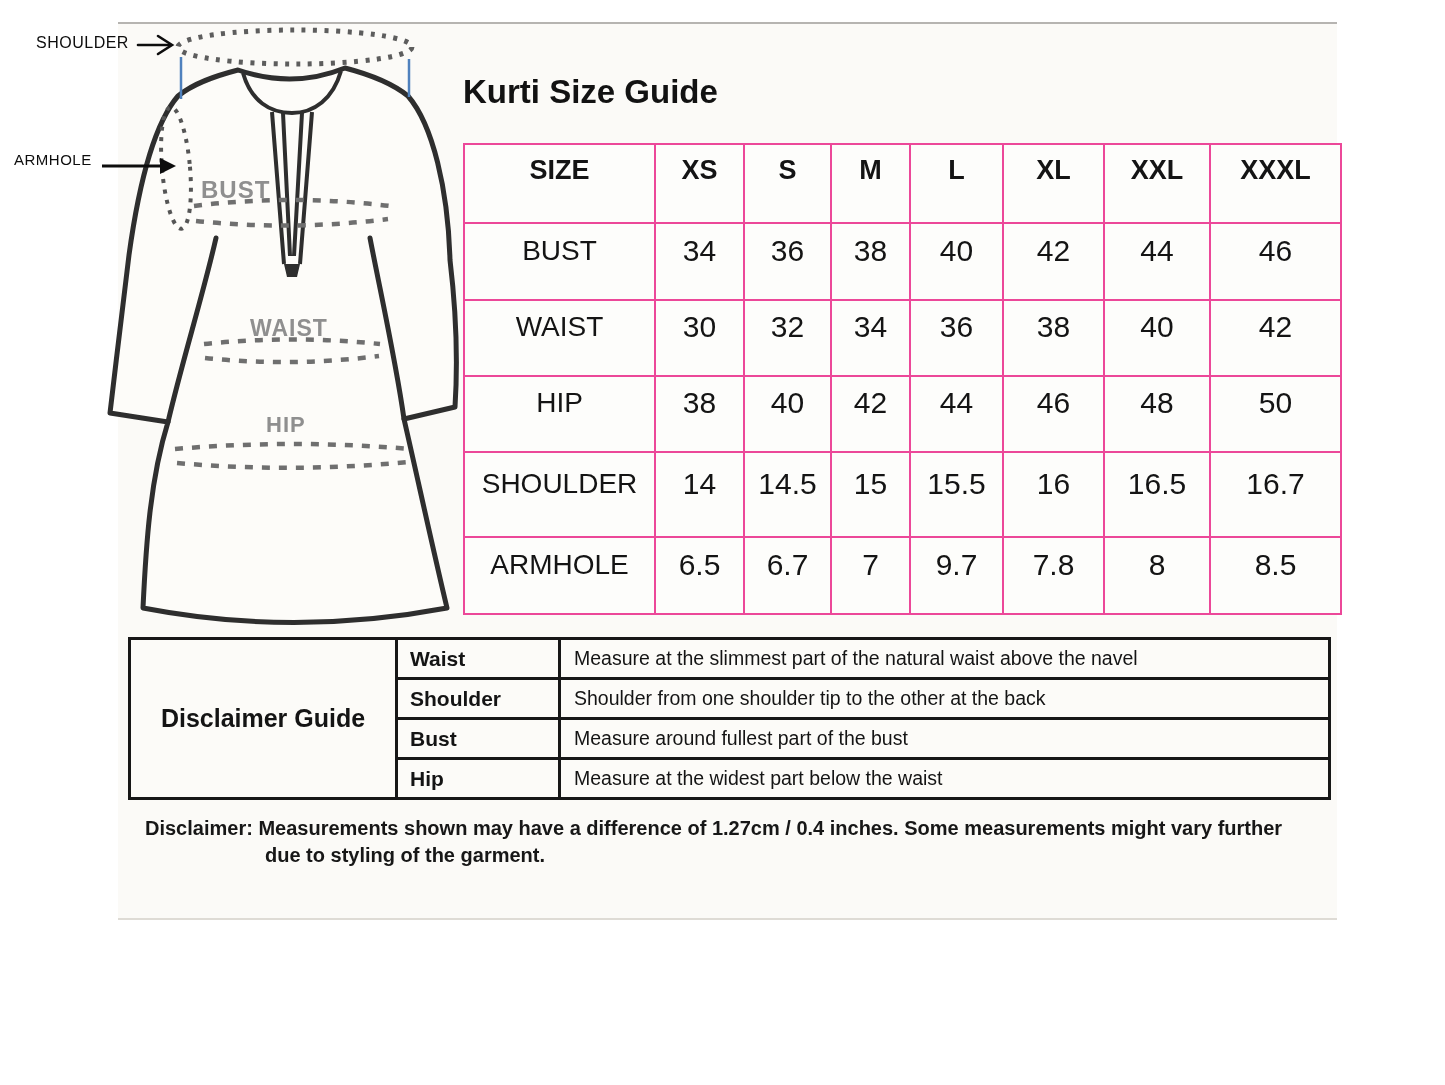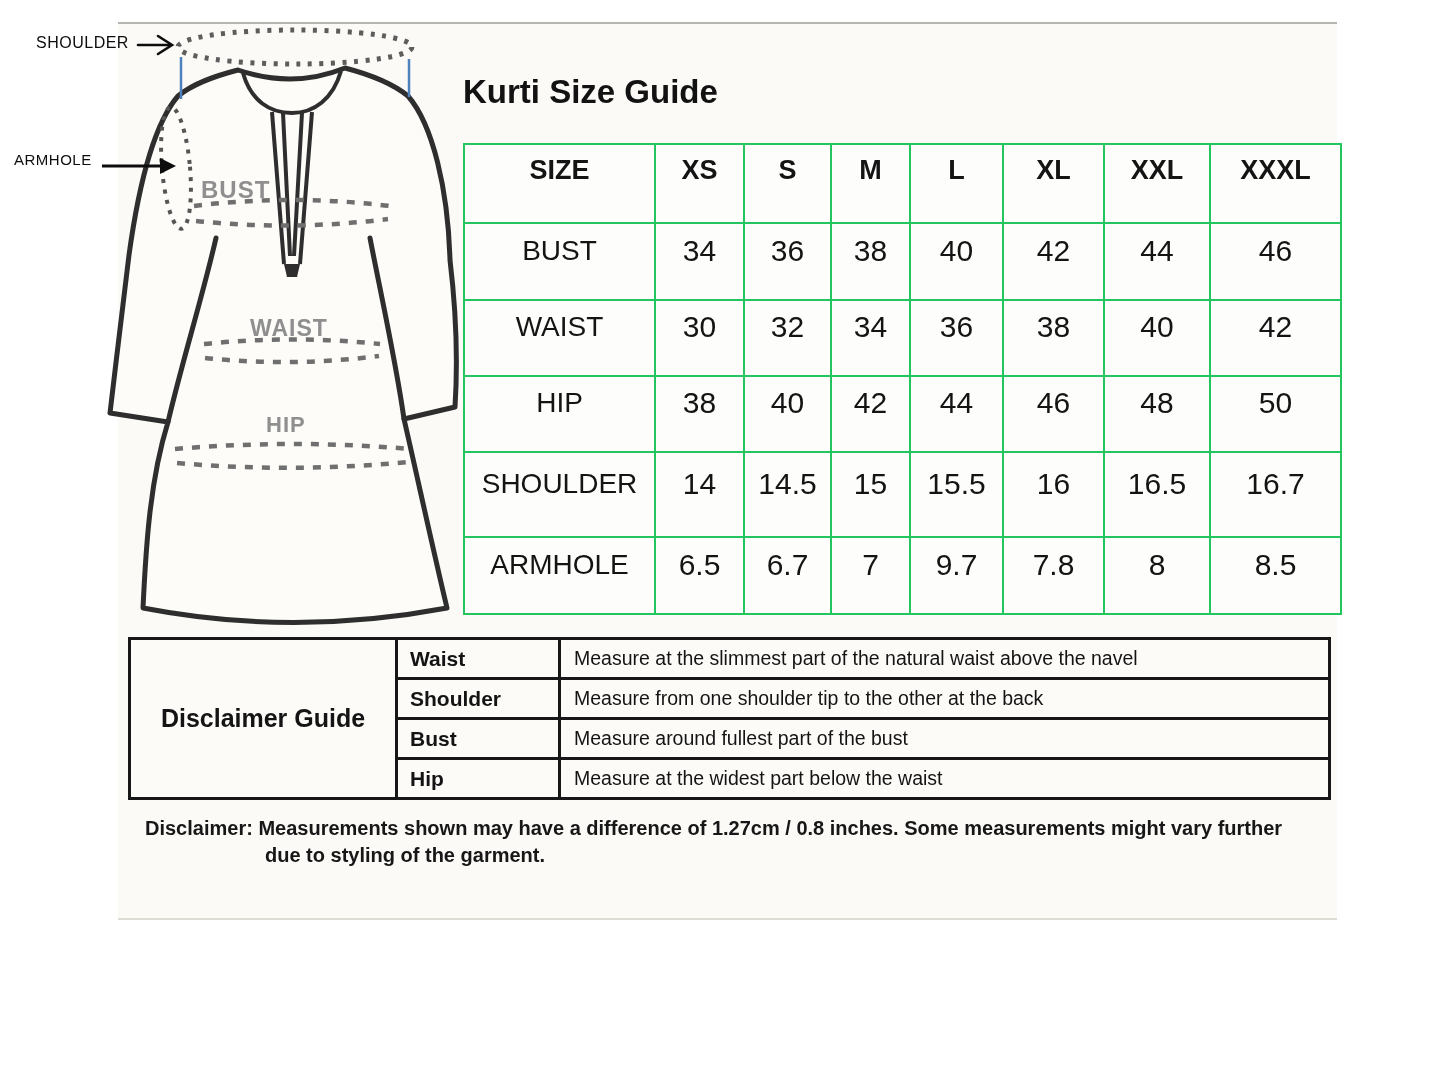--- a/index.html
+++ b/index.html
@@ -21,21 +21,21 @@
   .guide-title{
     position:absolute;left:463px;top:72px;width:877px;text-align:left;
     font-size:33px;font-weight:bold;color:#121212;line-height:40px;
   }
   
   table.size-table{
     position:absolute;left:463px;top:143px;width:877px;
     border-collapse:collapse;table-layout:fixed;background:#FDFDFB;
   }
   table.size-table td{
-    border:2px solid #22c55e;text-align:center;vertical-align:middle;
+    border:2px solid #ec4899;text-align:center;vertical-align:middle;
     padding:0 0 22px 0;font-size:30px;color:#141414;overflow:hidden;
   }
   table.size-table tr.hdr td{font-weight:bold;font-size:27px;padding-bottom:26px;}
   table.size-table td.rowlab{font-size:28px;}
   tr.h0{height:79px;} tr.h1{height:77px;} tr.h2{height:76px;}
   tr.h3{height:76px;} tr.h4{height:85px;} tr.h5{height:77px;}
   
   table.mg-table{
     position:absolute;left:128px;top:637px;width:1203px;height:163px;
     border-collapse:collapse;table-layout:fixed;background:#FCFBF8;
@@ -192,34 +192,34 @@
     <tbody>
       <tr>
         <td class="mg-title" rowspan="4">
           <span>Disclaimer Guide</span>
         </td>
         <td class="mg-label">Waist</td>
         <td class="mg-desc">Measure at the slimmest part of the natural waist above the navel</td>
       </tr>
       <tr>
         <td class="mg-label">Shoulder</td>
-        <td class="mg-desc">Measure from one shoulder tip to the other at the back</td>
+        <td class="mg-desc">Shoulder from one shoulder tip to the other at the back</td>
       </tr>
       <tr>
         <td class="mg-label">Bust</td>
         <td class="mg-desc">Measure around fullest part of the bust</td>
       </tr>
       <tr>
         <td class="mg-label">Hip</td>
         <td class="mg-desc">Measure at the widest part below the waist</td>
       </tr>
     </tbody>
   </table>
 
   <div class="disclaimer">
     <div class="row1">
       <span>Disclaimer:</span>
-      <span>Measurements shown may have a difference of 1.27cm / 0.8 inches. Some measurements might vary further</span>
+      <span>Measurements shown may have a difference of 1.27cm / 0.4 inches. Some measurements might vary further</span>
     </div>
     <div class="line2">due to styling of the garment.</div>
   </div>
 
 </div>
 
 </body></html>

